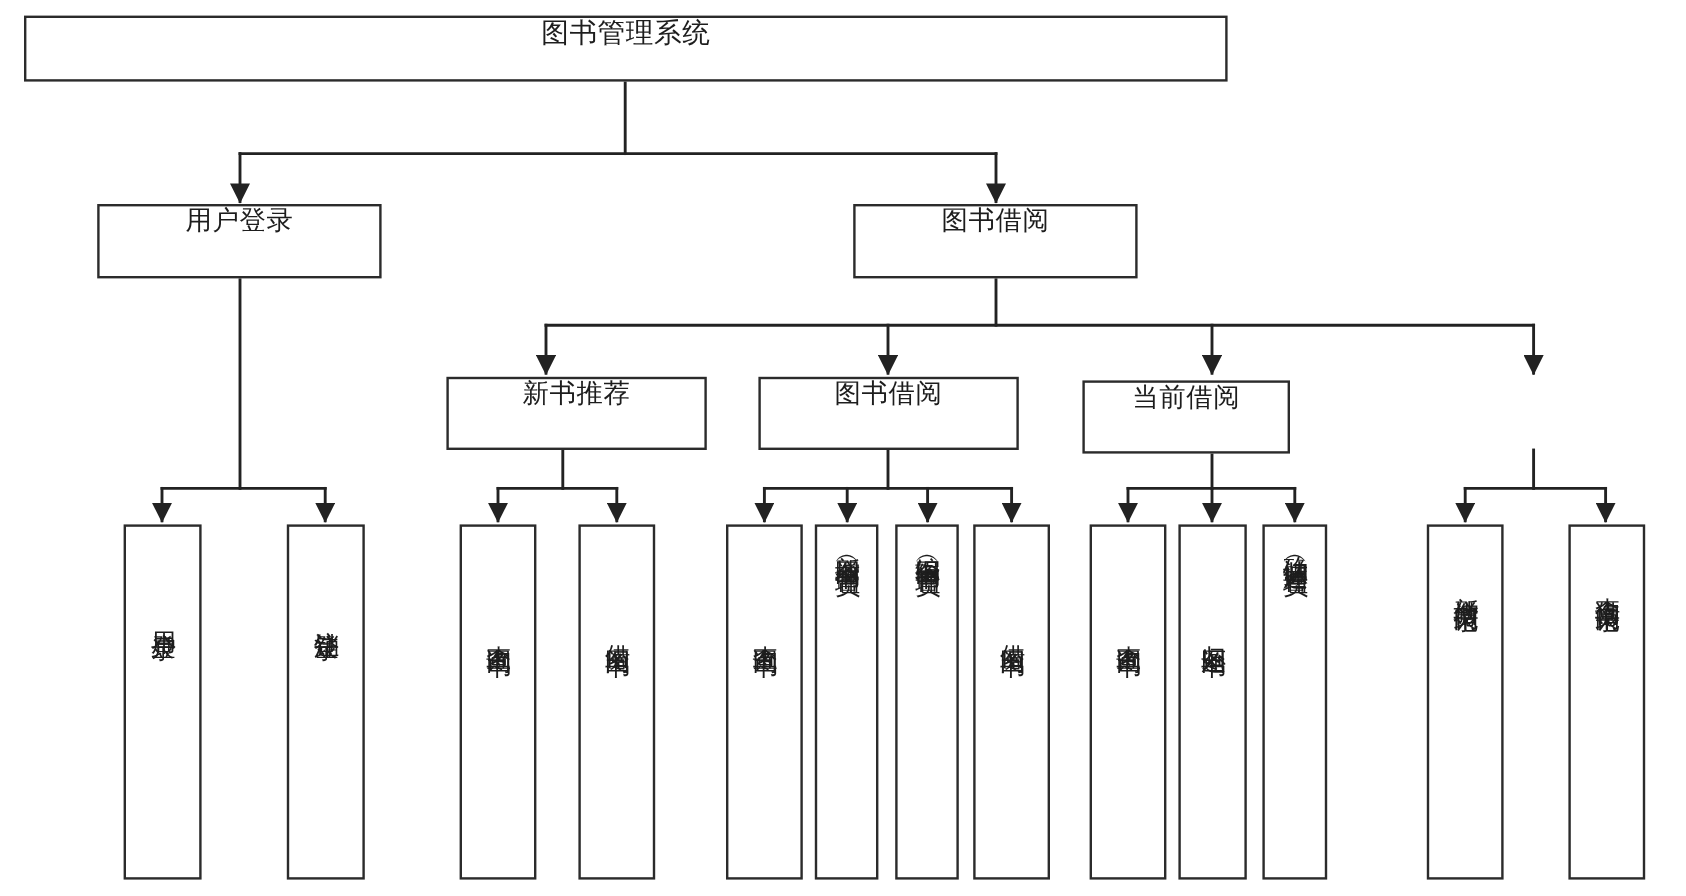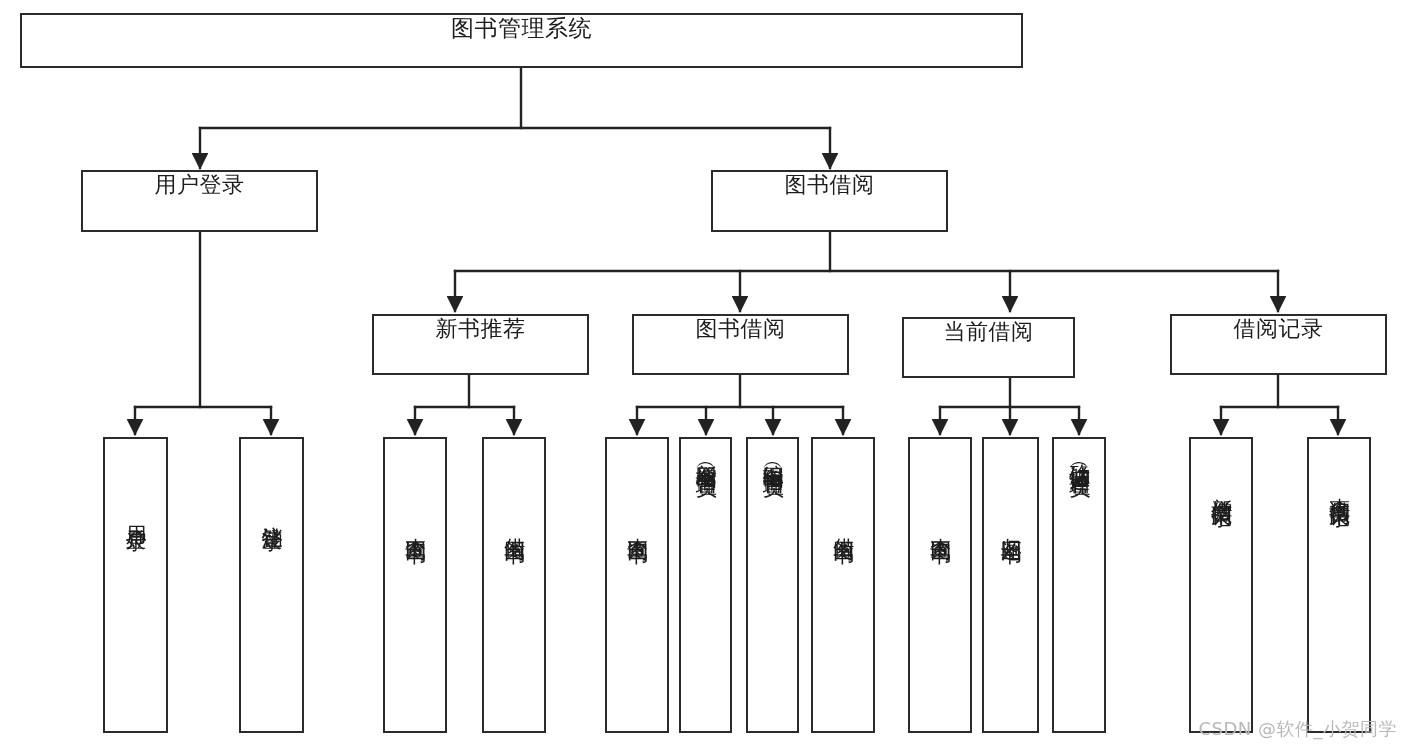--- a/index.html
+++ b/index.html
@@ -156,23 +156,20 @@
 
   <div class="node horiz" style="left:361px; top:314px; width:217px; height:61px;margin-left:11px;">
     <span class="node-label">新书推荐</span>
   </div>
   <div class="node horiz" style="left:632px; top:314px; width:217px; height:61px;">
     <span class="node-label">图书借阅</span>
   </div>
   <div class="node horiz" style="left:902px; top:302px; width:173px; height:61px;margin-top:15px;">
     <span class="node-label">当前借阅</span>
   </div>
-  <div class="node horiz" style="left:1170px; top:314px; width:217px; height:61px;">
-    <span class="node-label">借阅记录</span>
-  </div>
 
   <div class="node vert mid" style="left:103px; top:437px; width:65px; height:296px;">
     <span class="node-label">用户登录</span>
   </div>
   <div class="node vert mid" style="left:239px; top:437px; width:65px; height:296px;">
     <span class="node-label">注销登录</span>
   </div>
 
   <div class="node vert mid2" style="left:383px; top:437px; width:64px; height:296px;">
     <span class="node-label">查询图书</span>
@@ -204,15 +201,14 @@
     <span class="node-label">确认归还（管理员）</span>
   </div>
 
   <div class="node vert rec" style="left:1189px; top:437px; width:64px; height:296px;">
     <span class="node-label">新增借阅记录</span>
   </div>
   <div class="node vert rec" style="left:1307px; top:437px; width:64px; height:296px;">
     <span class="node-label">查询借阅记录</span>
   </div>
 
-  <div class="watermark">CSDN @软件_小贺同学</div>
 
 </div>
 
 </body></html>

